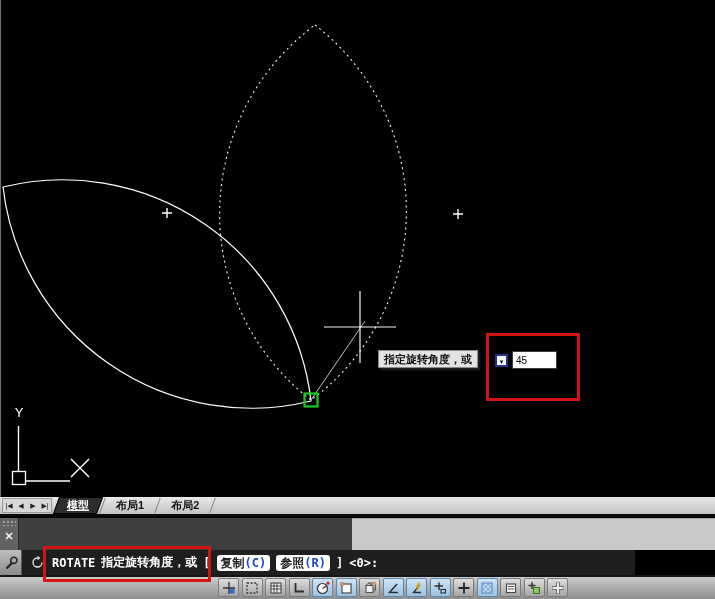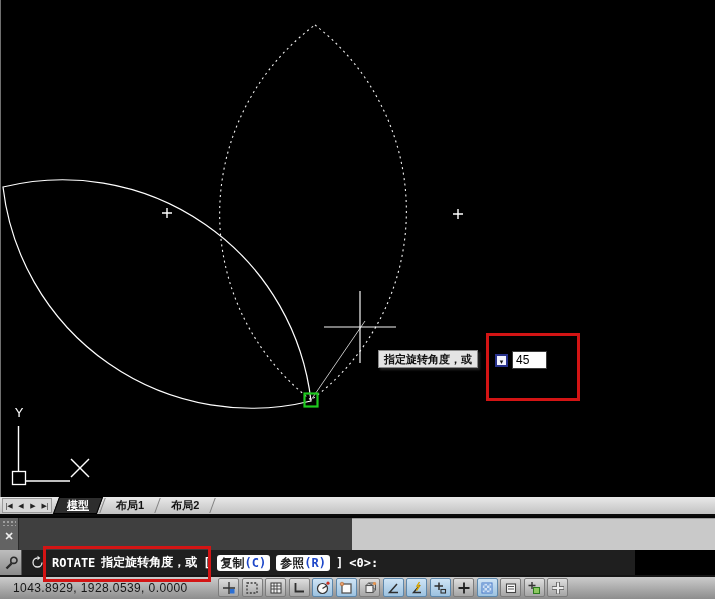--- a/index.html
+++ b/index.html
@@ -17,23 +17,23 @@
     background:#e4e4e4;border:1px solid #8a8a8a;color:#111;
     font-size:11px;font-weight:bold;padding:0 5px;white-space:nowrap;
     box-shadow:2px 2px 2px rgba(80,80,80,.45);z-index:10;
   }
   .dyn-arrow-btn{
     position:absolute;left:495px;top:354px;width:13px;height:13px;
     background:#f4f4ff;border:2px solid #28328c;z-index:10;
     font-size:7px;line-height:12px;text-align:center;color:#111;box-sizing:border-box;
   }
   .dyn-value{
-    position:absolute;left:512px;top:351px;width:35px;height:18px;z-index:10;
+    position:absolute;left:512px;top:351px;width:45px;height:18px;z-index:10;
     background:#fff;border:1px solid #3c3c3c;font-family:"Liberation Sans",sans-serif;
-    font-size:12px;color:#000;padding:0 0 0 3px;box-sizing:border-box;outline:none;
+    font-size:10px;color:#000;padding:0 0 0 3px;box-sizing:border-box;outline:none;
   }
   .red-box{position:absolute;border:3px solid #d31414;z-index:60;background:transparent;}
   .red-box-1{left:486px;top:333px;width:88px;height:62px;}
   .red-box-2{left:43px;top:546px;width:162px;height:30px;}
   
   .tabbar{
     position:absolute;left:0;top:497px;width:715px;height:19px;
     background:linear-gradient(#e9e9e9,#c2c2c2);border-bottom:2px solid #0a0a0a;
     box-sizing:border-box;display:flex;align-items:stretch;font-size:11px;
   }
@@ -173,21 +173,20 @@
     <span>指定旋转角度，或</span>
     <span>[</span>
     <span class="cmd-opt"><span>复制</span><span class="key">(C)</span></span>
     <span class="cmd-opt"><span>参照</span><span class="key">(R)</span></span>
     <span>]</span>
     <span>&lt;0&gt;:</span>
   </div>
 </div>
 
 <div class="statusbar">
-  <div class="coords">1043.8929, 1928.0539, 0.0000</div>
   <div class="toggles">
     <button class="toggle" title="snap-mode">
       <svg width="14" height="14" viewBox="0 0 14 14">
         <path d="M7 1 V13 M1 7 H13" stroke="#333" stroke-width="1.4"></path>
         <rect x="8" y="8" width="4.5" height="4.5" fill="#2b6fd4"></rect>
       </svg>
     </button>
     <button class="toggle" title="grid-snap">
       <svg width="14" height="14" viewBox="0 0 14 14">
         <rect x="2" y="2" width="10" height="10" fill="none" stroke="#3a3a3a" stroke-width="1.3" stroke-dasharray="2 1.6"></rect>

